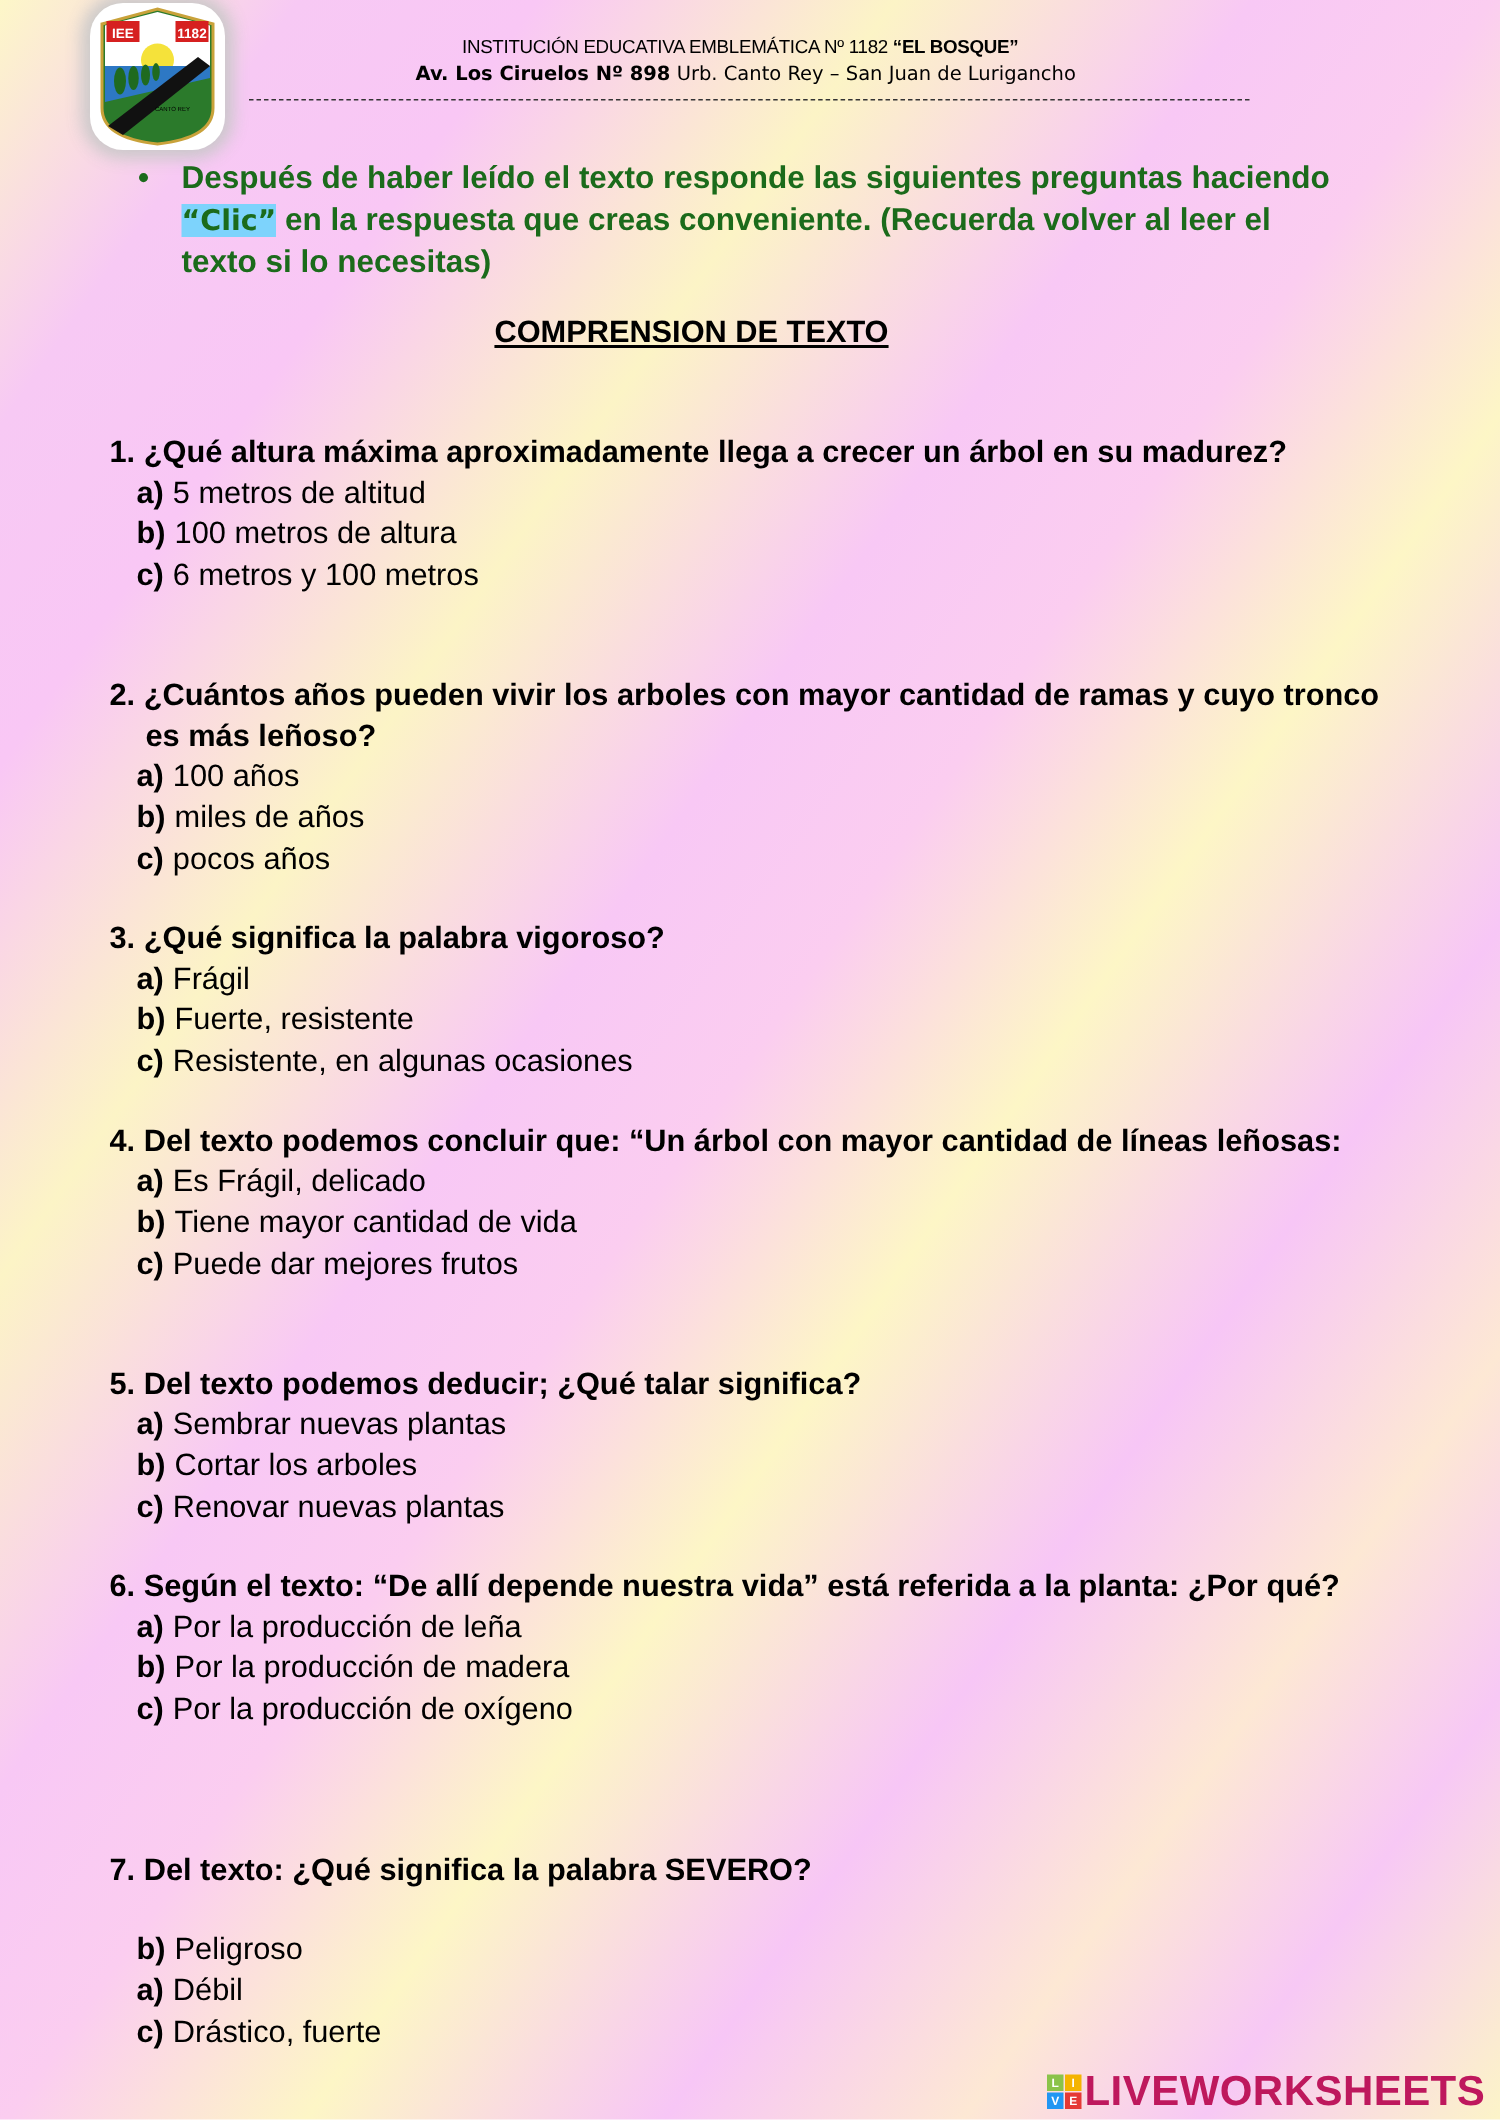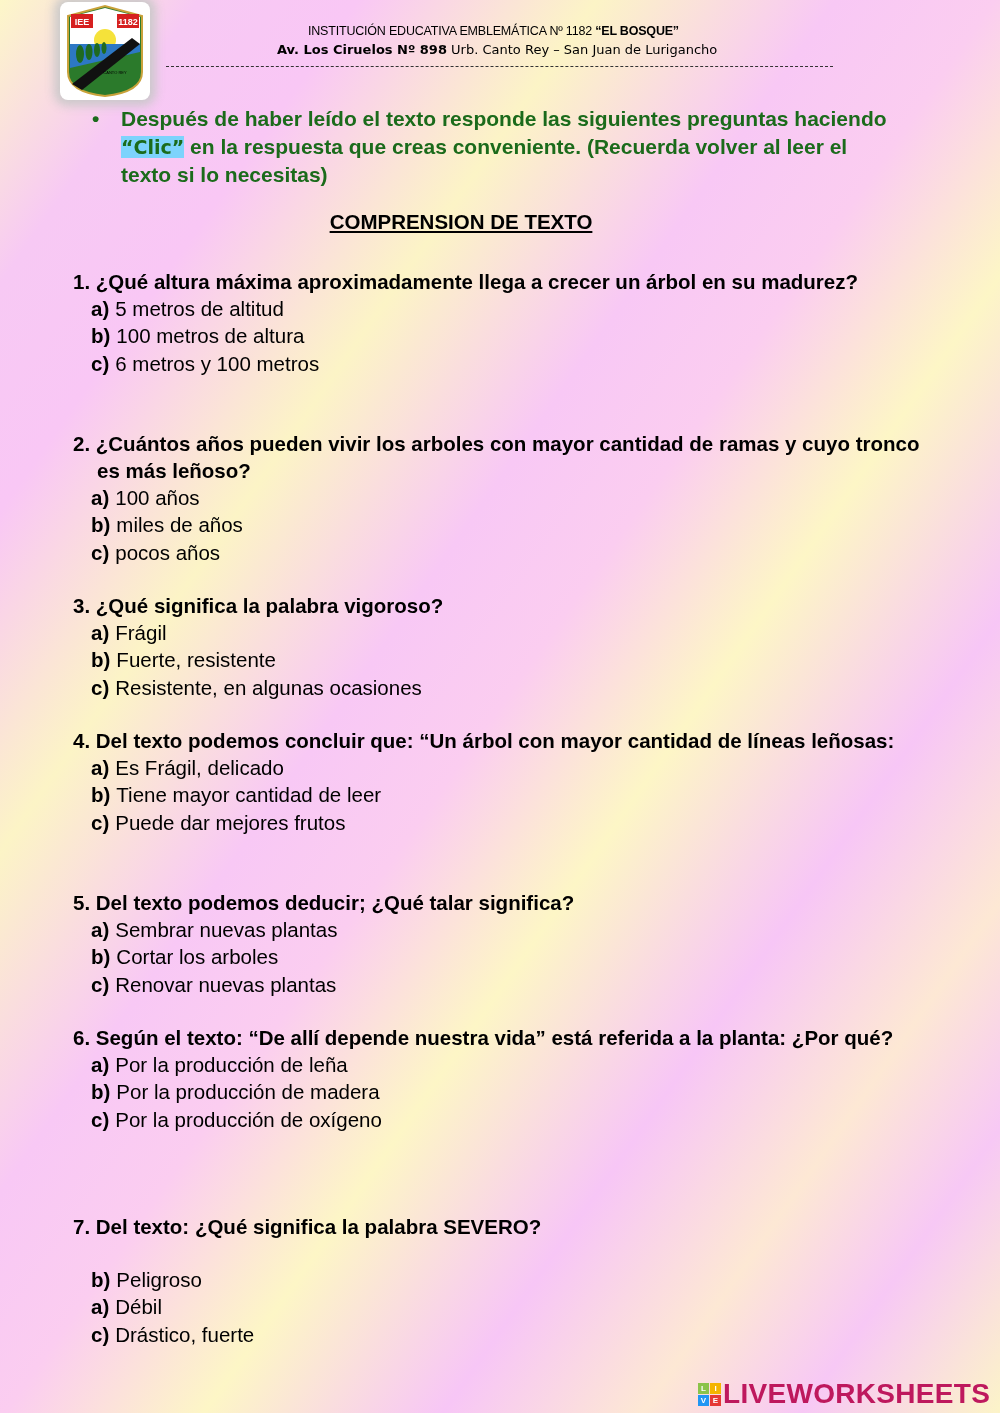--- a/index.html
+++ b/index.html
@@ -7,21 +7,21 @@
     width:1000px; height:1413px; position:relative; overflow:hidden;
     font-family:"Liberation Sans", sans-serif;
     background:
       linear-gradient(125deg,
         #fdf7c8 0%, #f7c9f4 10%, #f9c7f5 18%, #fcf4c6 30%, #f8c8f5 42%,
         #fbcdf0 50%, #fdf6c6 60%, #f7c6f6 72%, #fde8d4 82%, #f7c8f5 90%, #fcf4c8 100%);
     color:#000;
   }
   .logo {
     position:absolute; left:60px; top:2px; width:90px; height:98px;
-    border-radius:8px; background:#fff; box-shadow:0 0 10px 6px rgba(200,200,200,0.9);
+    border-radius:22px; background:#fff; box-shadow:0 0 10px 6px rgba(200,200,200,0.9);
   }
   .logo svg { display:block; }
   .hdr-line1 {
     position:absolute; left:308px; top:24px; font-size:12.5px; letter-spacing:-0.2px;
   }
   .hdr-line2 {
     position:absolute; left:277px; top:42px; font-size:13px; font-family:"DejaVu Sans", sans-serif;
   }
   .hdr-dash {
     position:absolute; left:166px; top:66px; width:667px; height:0;
@@ -32,21 +32,21 @@
     color:#1b6b1b; font-weight:bold; font-size:21px; line-height:28px;
   }
   .instr .bullet { position:absolute; left:0; top:0; }
   .instr .txt { position:absolute; left:29px; top:0; width:770px; }
   .instr .hl { background:#7dd3fc; font-family:"DejaVu Sans", sans-serif; font-size:19px; }
   .title {
     position:absolute; left:0; width:832px; top:210px; text-align:center;
     font-weight:bold; font-size:20.5px; text-decoration:underline;margin-left:45px;
   }
   .q { position:absolute; left:73px; width:860px; }
-  .q .qtext { font-weight:bold; font-size:20.5px; line-height:27px; padding-left:24px; text-indent:-24px; }
+  .q .qtext { font-weight:bold; font-size:20.5px; line-height:27px; padding-left:24px; text-indent:-24px;margin-top:20px; }
   .q .opt { font-size:20.5px; line-height:27.3px; padding-left:18px; cursor:pointer; }
   .q .opt b { font-weight:bold; margin-right:6px; }
   .lw {
     position:absolute; left:698px; top:1378px; display:flex; align-items:center;
   }
   .lw .grid { display:grid; grid-template-columns:11px 11px; grid-template-rows:11px 11px; gap:1px; margin-right:2px; }
   .lw .grid span { font-size:8px; font-weight:bold; color:#fff; text-align:center; line-height:11px; }
   .lw .word { font-size:28px; font-weight:bold; color:#be185d; letter-spacing:0.3px; }
 </style>
 </head>
@@ -103,21 +103,21 @@
 <div class="q" style="top:592px">
   <div class="qtext">3. ¿Qué significa la palabra vigoroso?</div>
   <div class="opt"><b>a)</b><span>Frágil</span></div>
   <div class="opt"><b>b)</b><span>Fuerte, resistente</span></div>
   <div class="opt"><b>c)</b><span>Resistente, en algunas ocasiones</span></div>
 </div>
 
 <div class="q" style="top:727px">
   <div class="qtext">4.  Del texto podemos concluir que: “Un árbol con mayor cantidad de líneas leñosas:</div>
   <div class="opt"><b>a)</b><span>Es Frágil, delicado</span></div>
-  <div class="opt"><b>b)</b><span>Tiene mayor cantidad de leer</span></div>
+  <div class="opt"><b>b)</b><span>Tiene mayor cantidad de vida</span></div>
   <div class="opt"><b>c)</b><span>Puede dar mejores frutos</span></div>
 </div>
 
 <div class="q" style="top:889px">
   <div class="qtext">5. Del texto podemos deducir; ¿Qué talar significa?</div>
   <div class="opt"><b>a)</b><span>Sembrar nuevas plantas</span></div>
   <div class="opt"><b>b)</b><span>Cortar los arboles</span></div>
   <div class="opt"><b>c)</b><span>Renovar nuevas plantas</span></div>
 </div>
 

